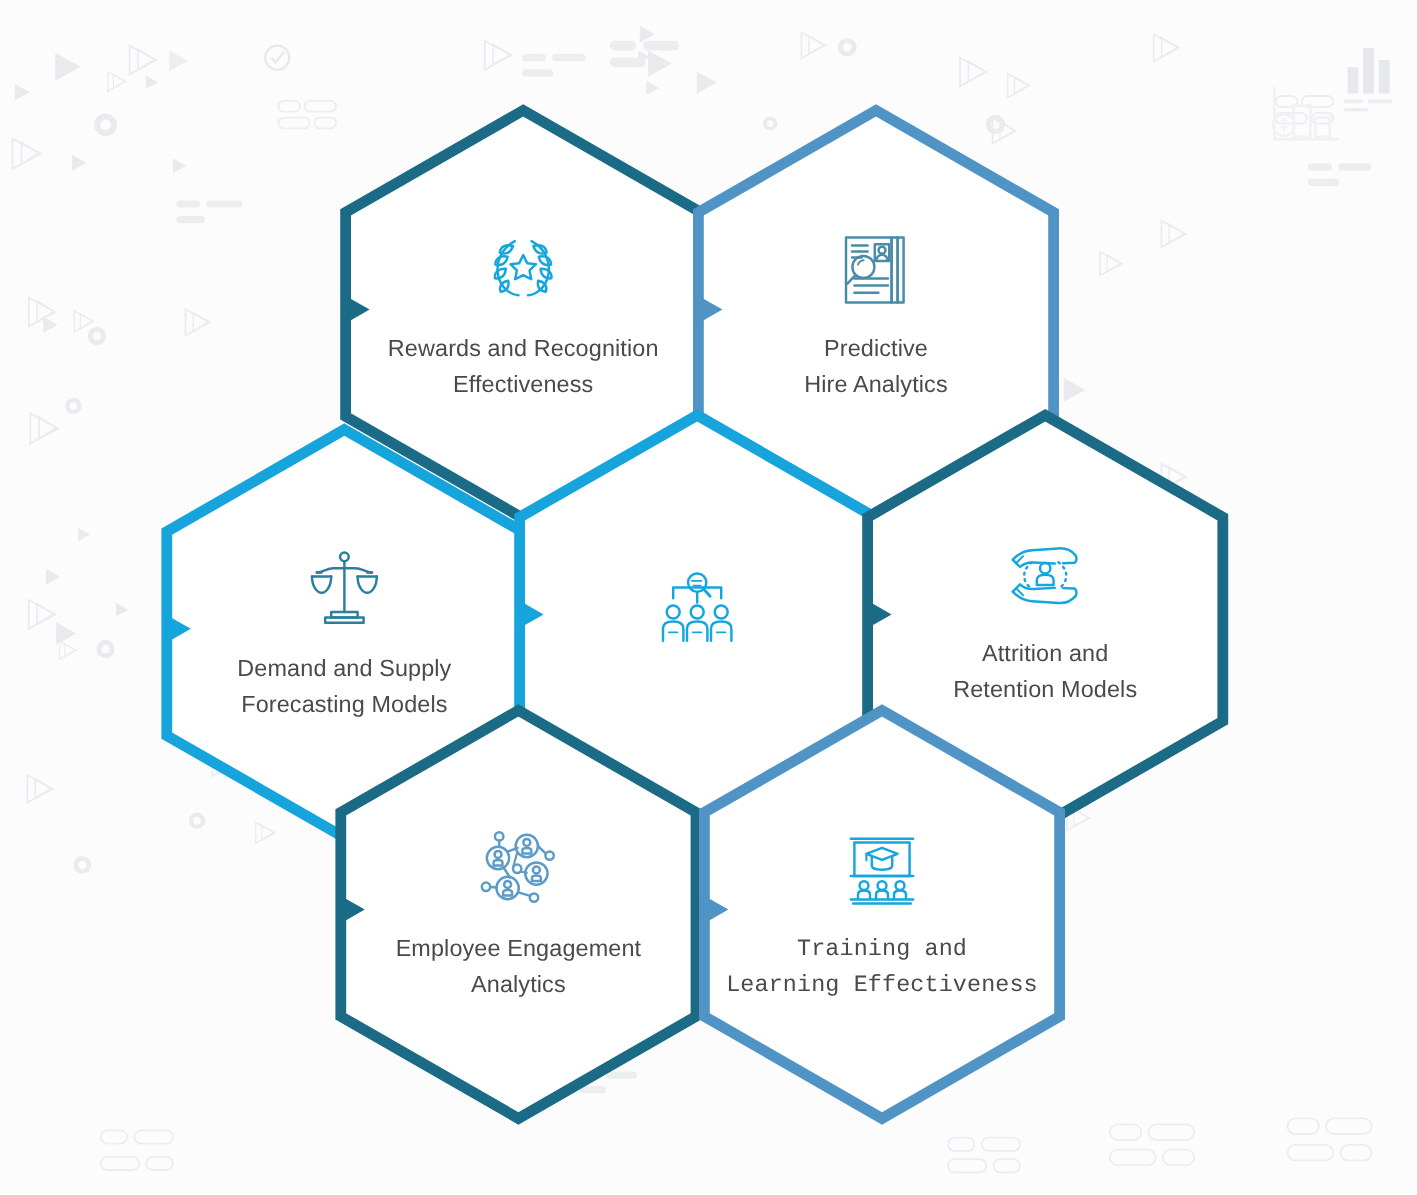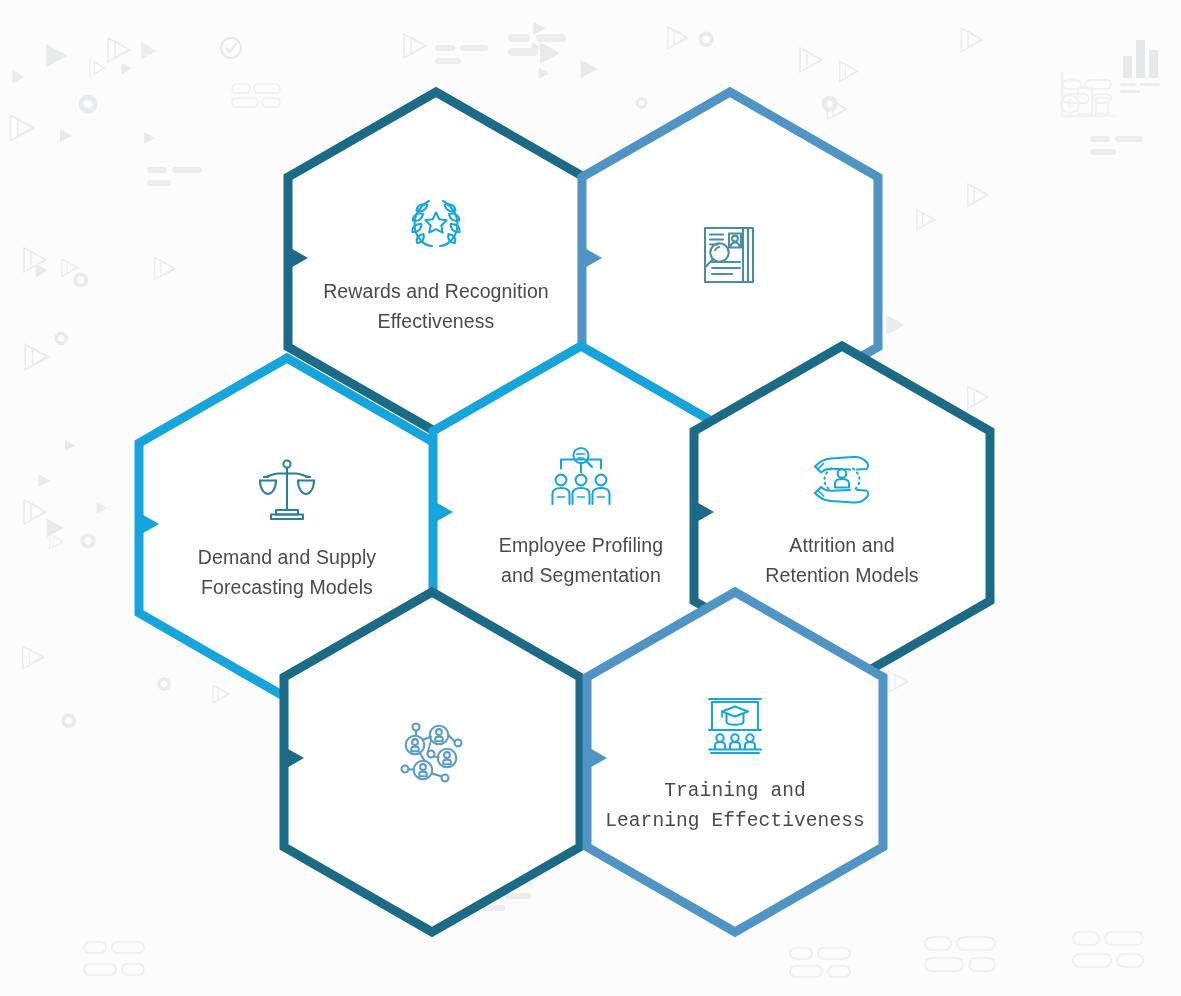--- a/index.html
+++ b/index.html
@@ -275,20 +275,22 @@
     <circle cx="42" cy="20.5" r="2.9"></circle>
     <path d="M37.4 28.2 C38.2 25.4 40 24.4 42 24.4 C44 24.4 45.8 25.4 46.6 28.2"></path>
     <path d="M17 16.5 h13 M17 21.5 h13 M17 26.5 h8"></path>
     <path d="M19 44 h28 M19 50 h28 M19 56 h20"></path>
     <circle cx="26.5" cy="34.5" r="9.2"></circle>
     <path d="M20 41 L13 48.5"></path>
     <path d="M22 32.5 C22.8 30.4 24.4 29.1 26.6 28.9" stroke-width="1.6"></path>
    </g>
           </svg>
       </div>
+      <div class="hex-label">Predictive
+Hire Analytics</div>
     </div>
     </div>
     <div class="hex-cell" style="left: 125px; top: 344px; width: 324px; height: 368px;">
   <svg class="hex-svg" width="324" height="368" viewBox="0 0 324 368">
     <path d="M 162 14
           L 310 99
           L 310 269
           L 162 354
           L 14 269
           L 14 99 Z" fill="#ffffff" stroke="#16a4dc" stroke-width="9" stroke-linejoin="miter"></path>
@@ -342,25 +344,23 @@
     <path d="M13.5 55 h7" stroke-width="1.6"></path>
     <circle cx="37" cy="38" r="5.4"></circle>
     <path d="M28.5 62 V52 C28.5 48 32 46 37 46 C42 46 45.5 48 45.5 52 V62"></path>
     <path d="M33.5 55 h7" stroke-width="1.6"></path>
     <circle cx="57" cy="38" r="5.4"></circle>
     <path d="M48.5 62 V52 C48.5 48 52 46 57 46 C62 46 65.5 48 65.5 52 V62"></path>
     <path d="M53.5 55 h7" stroke-width="1.6"></path>
    </g>
           </svg>
       </div>
-      <div class="hex-label">Employee Profiling
-and Segmentation</div>
-    </div>
-    </div>
-    <div class="hex-cell" style="left: 680px; top: 332px; width: 324px; height: 368px;">
+    </div>
+    </div>
+    <div class="hex-cell" style="left: 709px; top: 332px; width: 324px; height: 368px;">
   <svg class="hex-svg" width="324" height="368" viewBox="0 0 324 368">
     <path d="M 162 14
           L 310 99
           L 310 269
           L 162 354
           L 14 269
           L 14 99 Z" fill="#ffffff" stroke="#1c6b86" stroke-width="9" stroke-linejoin="miter"></path>
     <g>
       <path d="M 13 168 L 34 180 L 13 192 Z" fill="#1c6b86"></path>
     </g>
@@ -425,20 +425,22 @@
     <path d="M27.8 21.8 L36.3 18.5"></path>
     <path d="M53.3 17 L59.6 23.2"></path>
     <path d="M32.4 35.3 L36 22.5" stroke-width="1.8"></path>
     <path d="M39.3 38.5 L44 39.3" stroke-width="1.8"></path>
     <path d="M29.9 43.2 L24.7 34.9"></path>
     <path d="M13.5 51.2 L18.8 51.6"></path>
     <path d="M36.8 55.6 L46.9 58.6"></path>
    </g>
           </svg>
       </div>
+      <div class="hex-label">Employee Engagement
+Analytics</div>
     </div>
     </div>
     <div class="hex-cell" style="left: 573px; top: 578px; width: 324px; height: 368px; font-family: Liberation Mono, monospace;">
   <svg class="hex-svg" width="324" height="368" viewBox="0 0 324 368">
     <path d="M 162 14
           L 310 99
           L 310 269
           L 162 354
           L 14 269
           L 14 99 Z" fill="#ffffff" stroke="#4f94c4" stroke-width="9" stroke-linejoin="miter"></path>

